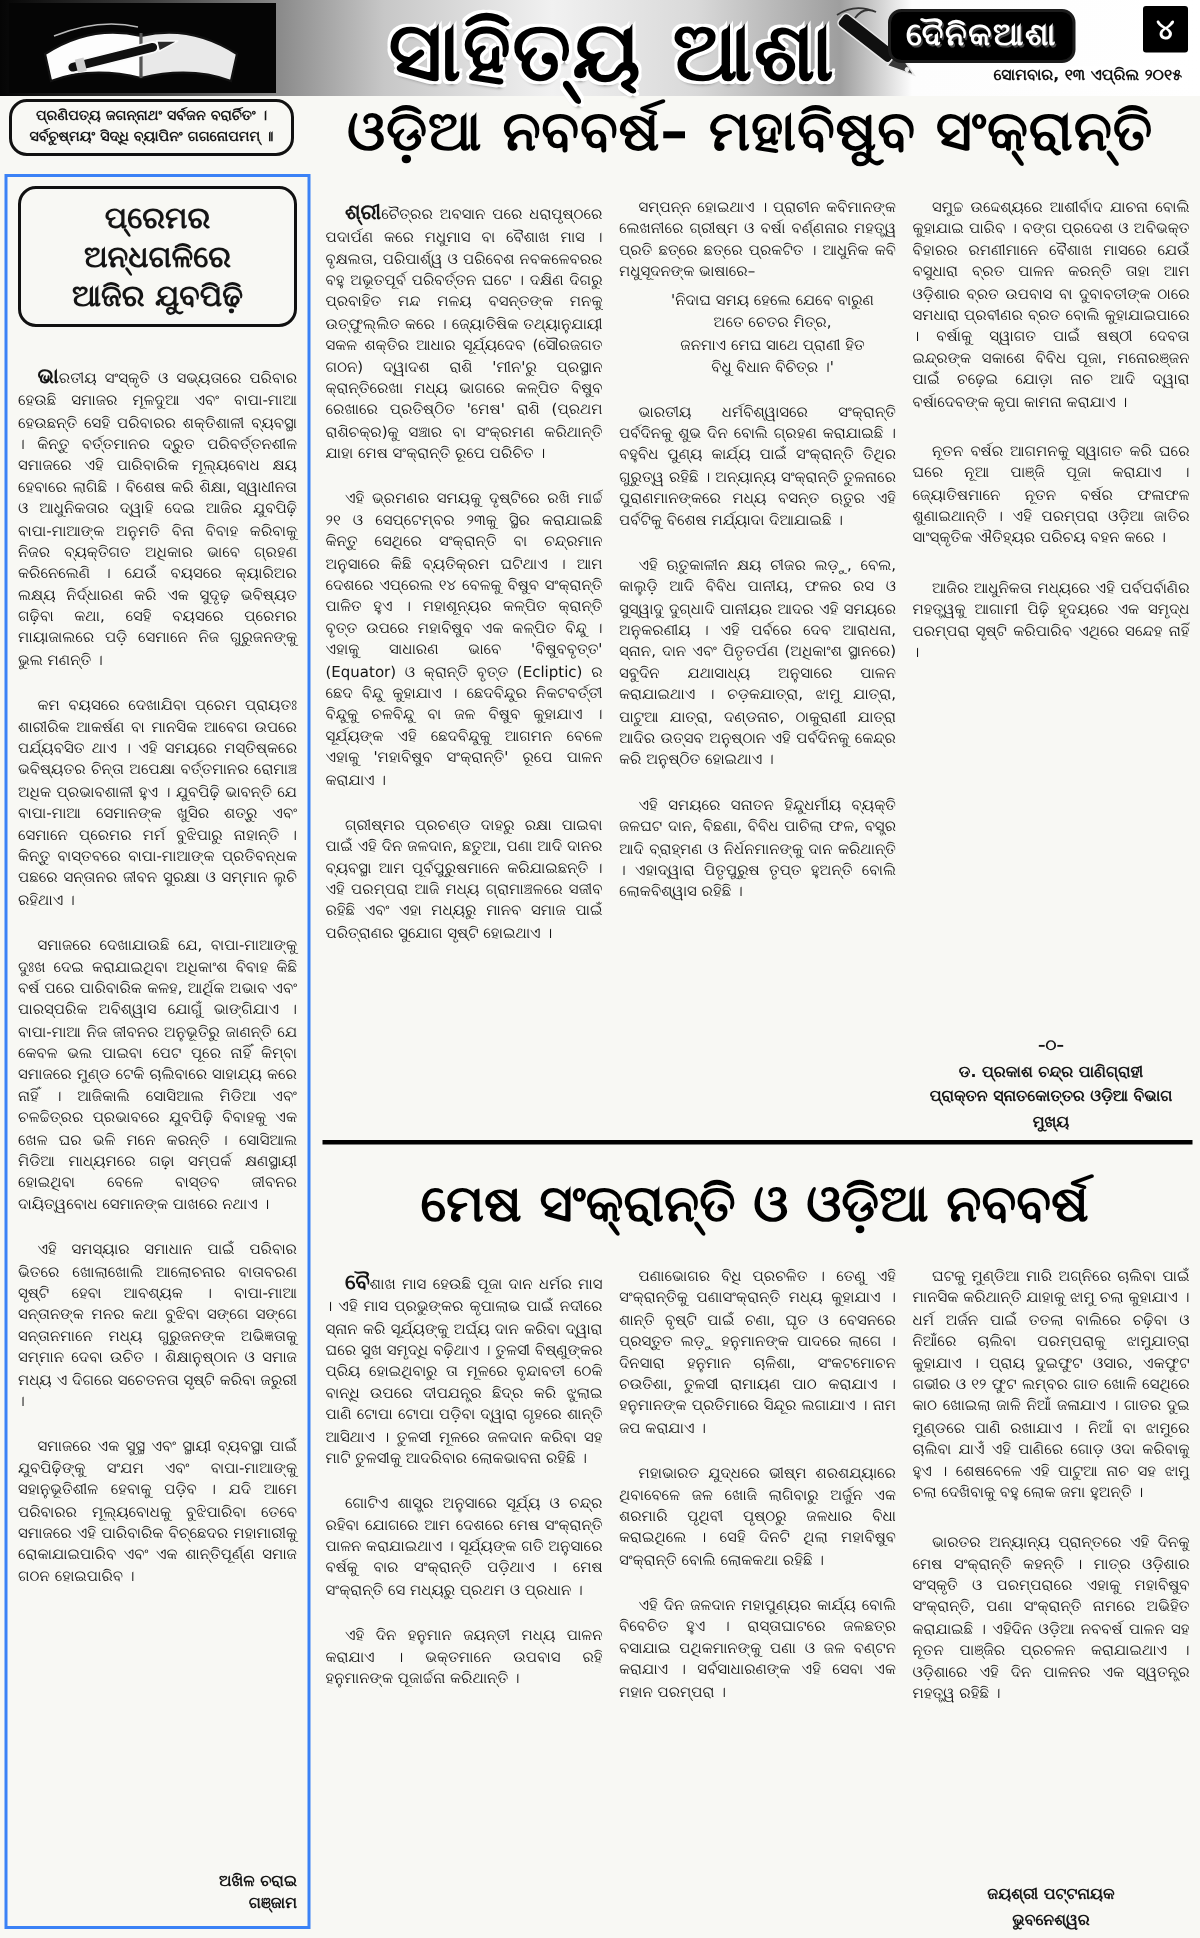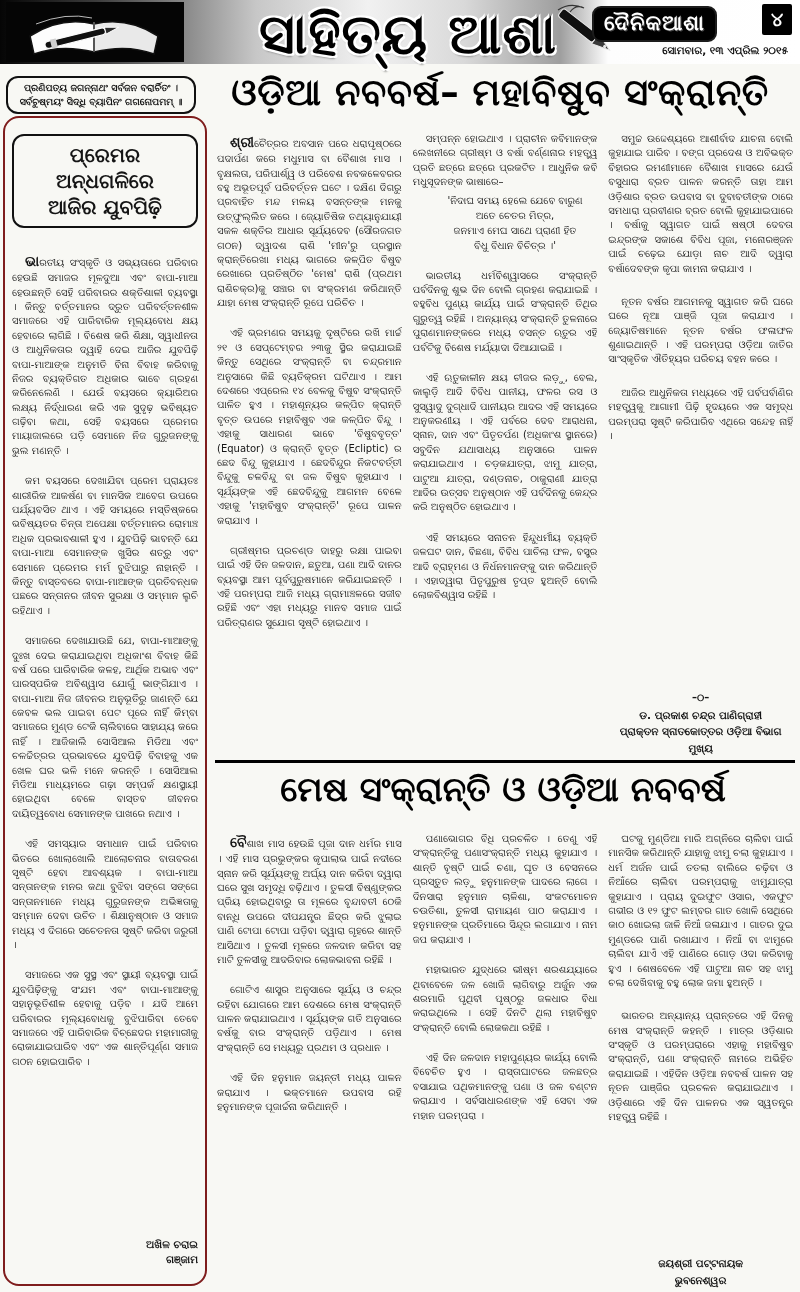--- a/index.html
+++ b/index.html
@@ -31,36 +31,36 @@
   .pageno-box {
     position:absolute; right:8px; top:4px; width:30px; height:31px;
     background:#000; color:#fff; font-size:19px; font-weight:bold;
     display:flex; align-items:center; justify-content:center; border-radius:2px;
   }
   .date-line {
     position:absolute; right:10px; top:44px; font-size:10.5px; font-weight:bold; color:#111;
     background:rgba(255,255,255,.6); padding:0 2px;
   }
   
-  .row2 { display:flex; height:50px; align-items:flex-end; }
+  .row2 { display:flex; height:50px; align-items:flex-start; }
   .quote-box {
     width:178px; margin:2px 4px 0 6px; padding:3px 4px;
     border:2px solid #111; border-radius:12px;
     font-size:9.5px; font-weight:bold; text-align:center; line-height:1.45;
     flex:none;
   }
   .main-headline {
     flex:1; text-align:center; font-size:37px; font-weight:bold; color:#000;
     letter-spacing:0.5px; white-space:nowrap; padding-top:2px;
   }
   
   .content { display:flex; height:1176px; }
   .left-article {
-    flex:none; width:186px; margin:2px 2px 4px 3px; padding:16px 7px;
-    border:2px solid #7f1d1d; border-radius:16px;
+    flex:none; width:186px; margin:2px 2px 4px 3px; padding:6px 7px;
+    border:2px solid #3b82f6; border-radius:0;
     display:flex; flex-direction:column; overflow:hidden; background:#f8f8f4;
   }
   .left-headline {
     border:2px solid #111; border-radius:12px; padding:6px 4px; margin:0 0 7px;
     text-align:center; font-size:20px; font-weight:bold; line-height:1.3;
   }
   .body-text { font-size:10px; line-height:1.44; text-align:justify; }
   .body-text p { margin:16px 0 3px; text-indent:13px; }
   .drop-cap { font-weight:bold; font-size:14px; }
   .byline { margin-top:auto; text-align:right; font-weight:bold; font-size:10.5px; line-height:1.5; }
@@ -68,21 +68,21 @@
   .right-area { flex:1; display:flex; flex-direction:column; overflow:hidden; padding-right:3px; }
   .cols { display:flex; gap:11px; padding:2px 4px 2px 8px; overflow:hidden; }
   .cols .col { flex:1; overflow:hidden; }
   .main-cols { height:640px; flex:none; }
   .verse { margin:2px 0 4px 20px; line-height:1.5; text-align:center; }
   .closing-mark { text-align:center; margin:4px 0 2px; font-weight:bold; }
   .article-byline { text-align:center; font-weight:bold; font-size:10.5px; line-height:1.55; }
   .divider { border-top:3px solid #000; margin:2px 2px 0 6px; }
   .bottom-headline {
     text-align:center; font-size:34px; font-weight:bold; color:#000;
-    padding:6px 0 4px; white-space:nowrap;
+    padding:20px 0 4px; white-space:nowrap;
   }
   .bottom-cols { flex:1; }
   .col3-flex { display:flex; flex-direction:column; }
   .col3-flex .tail { margin-top:auto; }
 </style>
 </head>
 <body>
 
 <div class="page">
 

